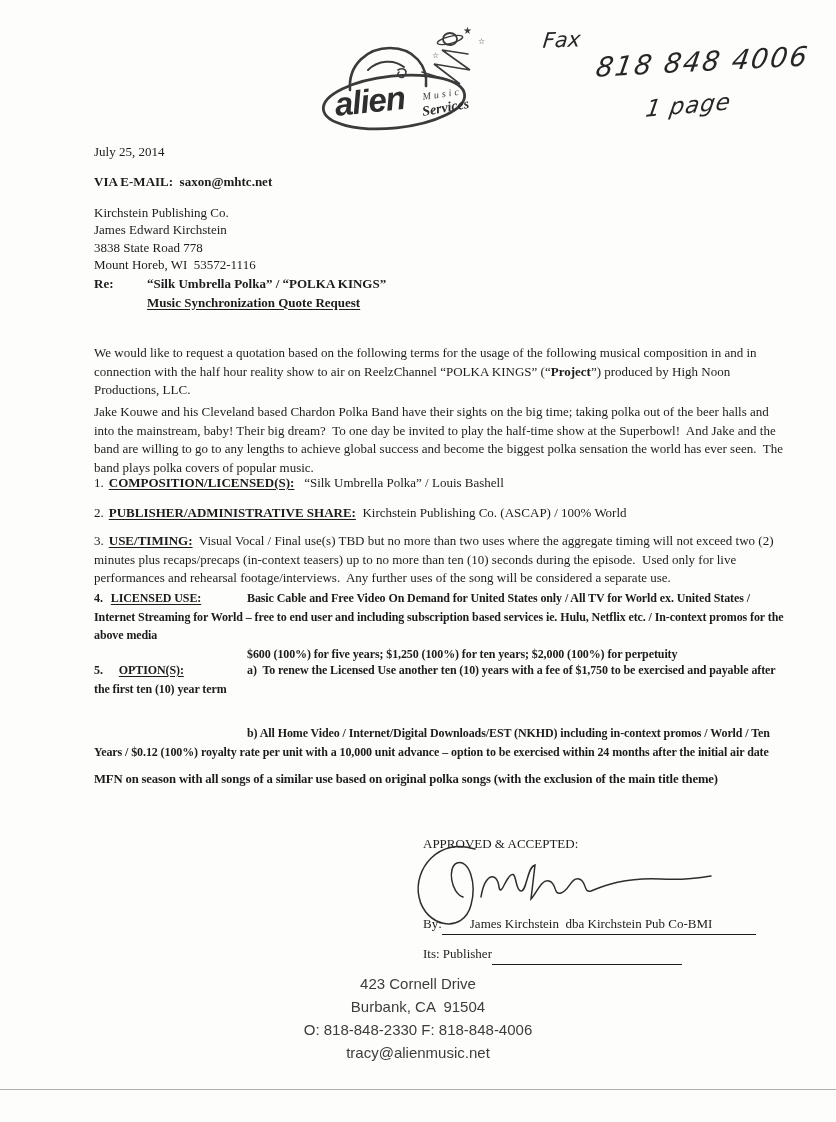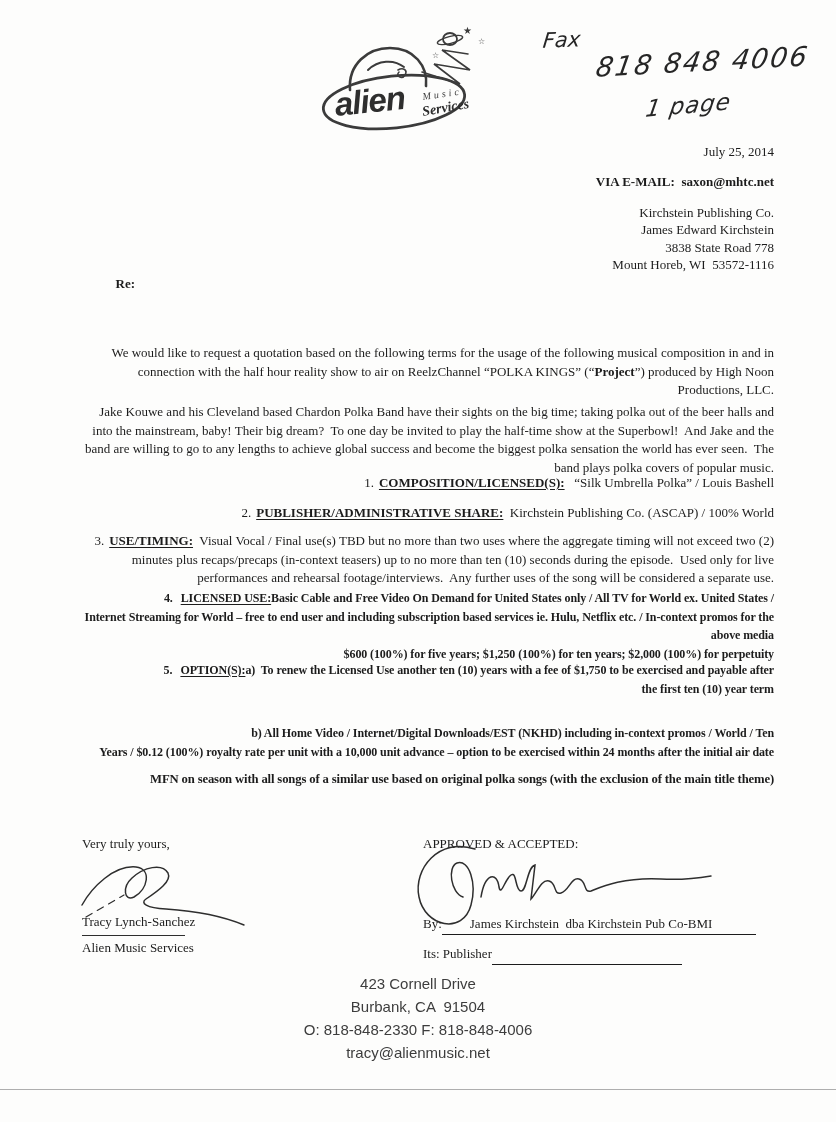--- a/index.html
+++ b/index.html
@@ -5,21 +5,21 @@
   html,body{margin:0;padding:0;background:#e9e9e7;}
   .page{
     position:relative;width:836px;height:1122px;margin:0 auto;
     background:#fdfdfc;overflow:hidden;
     font-family:"Liberation Serif", serif;color:#1c1c1c;
   }
   .t{white-space:pre-wrap;}
   .abs{position:absolute;}
   .body-col{position:absolute;left:82px;top:142px;width:692px;height:860px;
     font-size:13px;line-height:18.5px;}
-  .blk{position:absolute;left:0;width:692px;text-align:right;}
+  .blk{position:absolute;left:12px;width:692px;}
   .b{font-weight:bold;}
   .hu{font-weight:bold;text-decoration:underline;text-underline-offset:2px;}
   .head-gap{margin-left:5px;}
   .label-col{display:inline-block;width:153px;vertical-align:top;}
   .indent{padding-left:153px;}
   .spacer{display:inline-block;width:153px;}
   .mfn{font-weight:bold;white-space:nowrap;font-size:12.7px;letter-spacing:-0.15px;margin-top:8px;}
   .boldblock{font-weight:bold;font-size:12px;letter-spacing:-0.1px;line-height:18.5px;}
   .re-row{display:flex;}
   .re-label{width:53px;font-weight:bold;}
@@ -86,60 +86,52 @@
 
     <div class="blk" style="top:62px;line-height:17.3px">
       <div class="t">Kirchstein Publishing Co.</div>
       <div class="t">James Edward Kirchstein</div>
       <div class="t">3838 State Road 778</div>
       <div class="t">Mount Horeb, WI  53572-1116</div>
     </div>
 
     <div class="blk re-row" style="top:133px">
       <div class="re-label t">Re:</div>
+      <div>
+        <div class="b t">“Silk Umbrella Polka” / “POLKA KINGS”</div>
+        <div class="hu t">Music Synchronization Quote Request</div>
+      </div>
     </div>
 
 
     <div class="blk" style="top:202px"><span class="t">We would like to request a quotation based on the following terms for the usage of the following musical composition in and in connection with the half hour reality show to air on ReelzChannel “POLKA KINGS” (“</span><span class="t b">Project</span><span class="t">”) produced by High Noon Productions, LLC.</span></div>
 
     <div class="blk" style="top:261px"><span class="t">Jake Kouwe and his Cleveland based Chardon Polka Band have their sights on the big time; taking polka out of the beer halls and into the mainstream, baby! Their big dream?  To one day be invited to play the half-time show at the Superbowl!  And Jake and the band are willing to go to any lengths to achieve global success and become the biggest polka sensation the world has ever seen.  The band plays polka covers of popular music.</span></div>
 
     <div class="blk" style="top:332px"><span class="t">1.</span><span class="t hu head-gap">COMPOSITION/LICENSED(S):</span><span class="t">   “Silk Umbrella Polka” / Louis Bashell</span></div>
 
     <div class="blk" style="top:362px"><span class="t">2.</span><span class="t hu head-gap">PUBLISHER/ADMINISTRATIVE SHARE:</span><span class="t">  Kirchstein Publishing Co. (ASCAP) / 100% World</span></div>
 
     <div class="blk" style="top:390px"><span class="t">3.</span><span class="t hu head-gap">USE/TIMING:</span><span class="t">  Visual Vocal / Final use(s) TBD but no more than two uses where the aggregate timing will not exceed two (2) minutes plus recaps/precaps (in-context teasers) up to no more than ten (10) seconds during the episode.  Used only for live performances and rehearsal footage/interviews.  Any further uses of the song will be considered a separate use.</span></div>
 
     <div class="blk boldblock" style="top:447px">
       <div><span class="label-col"><span class="t">4.</span><span class="t hu" style="margin-left:8px">LICENSED USE:</span></span><span class="t">Basic Cable and Free Video On Demand for United States only / All TV for World ex. United States / Internet Streaming for World – free to end user and including subscription based services ie. Hulu, Netflix etc. / In-context promos for the above media</span></div>
       <div class="indent t">$600 (100%) for five years; $1,250 (100%) for ten years; $2,000 (100%) for perpetuity</div>
     </div>
 
     <div class="blk boldblock" style="top:519px">
-      <div><span class="label-col"><span class="t">5.</span><span class="t hu" style="margin-left:8px">OPTION(S):</span></span><span class="t">a)  To renew the Licensed Use another ten (10) years with a fee of $1,750 to be exercised and payable after the first ten (10) year term</span></div>
+      <div><span class="label-col"><span class="t">5.</span><span class="t hu" style="margin-left:16px">OPTION(S):</span></span><span class="t">a)  To renew the Licensed Use another ten (10) years with a fee of $1,750 to be exercised and payable after the first ten (10) year term</span></div>
       <div style="margin-top:26px"><span class="spacer"></span><span class="t">b) All Home Video / Internet/Digital Downloads/EST (NKHD) including in-context promos / World / Ten Years / $0.12 (100%) royalty rate per unit with a 10,000 unit advance – option to be exercised within 24 months after the initial air date</span></div>
     </div>
 
     <div class="blk mfn" style="top:620px"><span class="t">MFN on season with all songs of a similar use based on original polka songs (with the exclusion of the main title theme)</span></div>
 
 
     <div class="sig-section">
 
-      <div class="sig-left">
-        <div class="t">Very truly yours,</div>
-        <svg class="abs" style="left:-4px;top:12px" width="210" height="80" viewBox="0 0 210 80">
-          <g fill="none" stroke="#2e2e2e" stroke-width="1.5" stroke-linecap="round">
-            <path d="M4,58 C14,40 36,18 58,20 C74,22 70,42 56,50 C46,55 44,40 54,31 C66,20 84,16 90,26 C94,34 80,44 68,52 C62,56 68,61 88,62 C118,64 142,68 166,78"></path>
-            <path d="M8,70 L46,48" stroke-dasharray="7,6" stroke-width="1.2"></path>
-          </g>
-        </svg>
-        <div class="abs t" style="top:78px">Tracy Lynch-Sanchez</div>
-        <div class="sig-divider"></div>
-        <div class="abs t" style="top:104px">Alien Music Services</div>
-      </div>
 
       <div class="sig-right">
         <div class="t">APPROVED &amp; ACCEPTED:</div>
         <svg class="abs" style="left:-14px;top:2px" width="320" height="100" viewBox="0 0 320 100">
           <g fill="none" stroke="#2e2e2e" stroke-width="1.5" stroke-linecap="round">
             <path d="M66,12 C30,0 4,32 10,60 C16,90 54,98 62,68 C68,46 60,22 48,26 C38,30 42,56 54,60"></path>
             <path d="M72,60 C76,36 88,34 90,50 C92,60 96,42 102,38 C108,34 106,54 112,54 C118,54 118,30 126,28 L122,62 C128,56 132,42 140,44 C148,46 144,58 152,56 C160,54 162,40 170,42 C178,44 174,56 182,54 C192,50 214,40 252,42 C268,43 284,42 302,39"></path>
           </g>
         </svg>
         <div class="abs" style="top:80px;width:351px"><span class="t">By:</span><span class="byline t">James Kirchstein  dba Kirchstein Pub Co-BMI</span></div>

